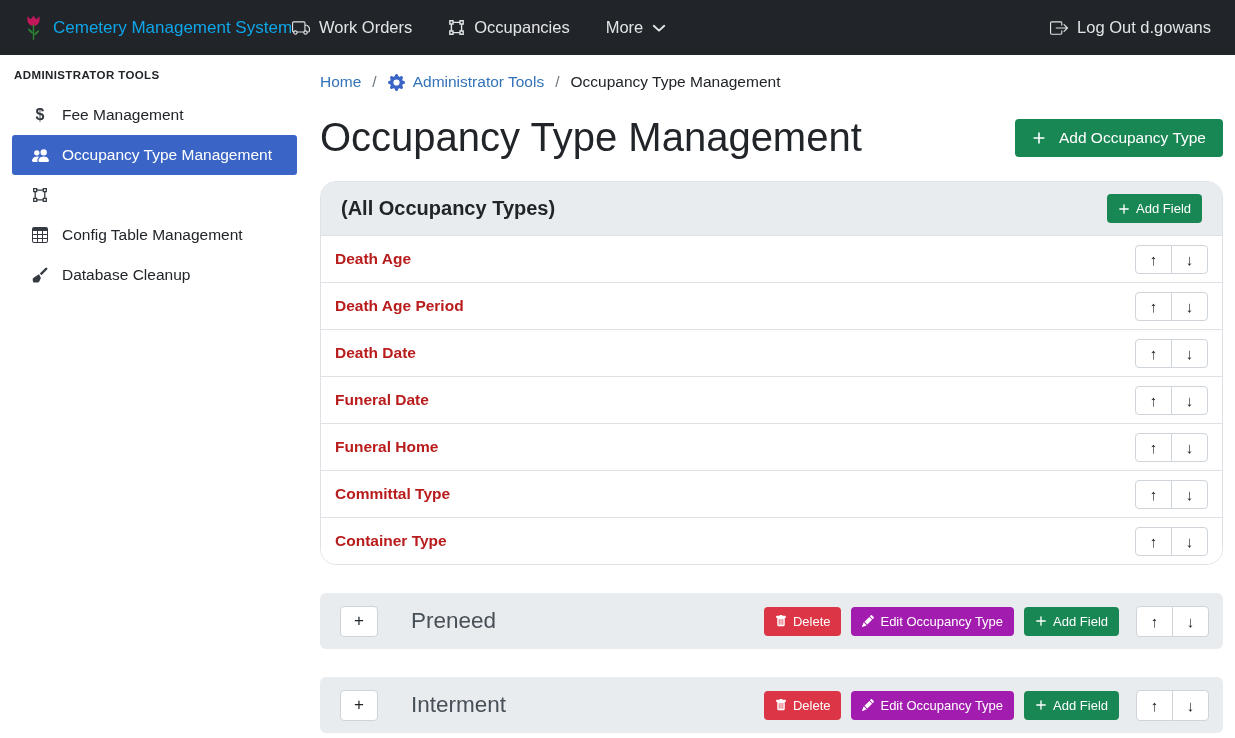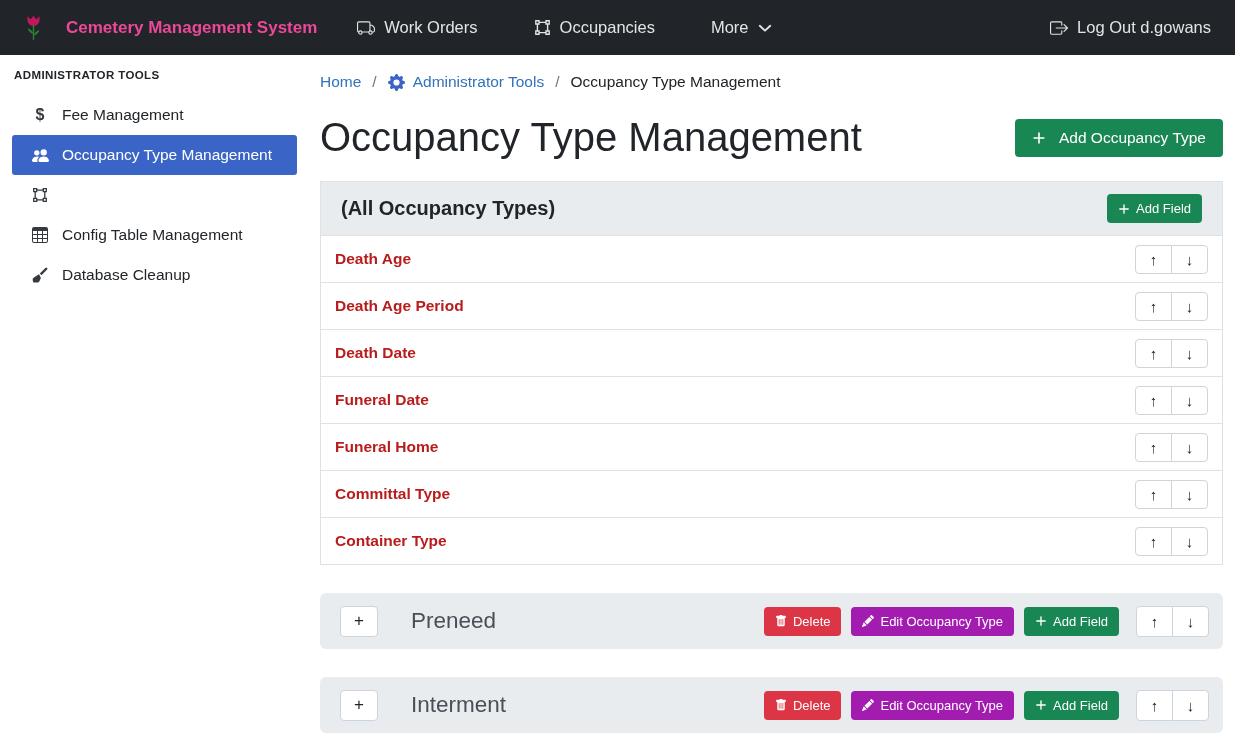--- a/index.html
+++ b/index.html
@@ -2,22 +2,22 @@
 <html><head>
 <meta charset="utf-8">
 <style>
   *{box-sizing:border-box;margin:0;padding:0}
   html,body{width:1235px;height:738px;overflow:hidden}
   body{background:#fff;font-family:"Liberation Sans",sans-serif;color:#212529;position:relative}
   button{font-family:inherit}
 
   
   .navbar{height:55px;background:#212529;display:flex;align-items:center;padding:0 24px}
-  .brand{display:flex;align-items:center;gap:23px;color:#ec4899;font-weight:700;font-size:17px;cursor:pointer}
-  .nav-links{display:flex;align-items:center;gap:56px;margin-left:40px}
+  .brand{display:flex;align-items:center;gap:10px;color:#0ea5e9;font-weight:400;font-size:17px;cursor:pointer}
+  .nav-links{display:flex;align-items:center;gap:36px;}
   .nav-link{display:flex;align-items:center;gap:9px;color:#e2e4e6;font-size:16.5px;cursor:pointer}
   .nav-link svg{flex:none}
   .logout{margin-left:auto}
 
   
   .sidebar{position:absolute;top:55px;left:0;width:308px;bottom:0;background:#fff;padding:14px 11px 0 12px}
   .sidebar-heading{font-size:11.5px;font-weight:700;letter-spacing:.4px;text-transform:uppercase;color:#212529;padding-left:2px;margin-bottom:14px}
   .side-item{display:flex;align-items:center;gap:11px;height:40px;padding:0 10px 0 17px;font-size:15.5px;color:#212529;border-radius:3px;cursor:pointer}
   .side-item .ic{width:22px;display:flex;justify-content:center;align-items:center;color:#343a40;flex:none}
   .side-item.active{background:#3a64c5;color:#fff}
@@ -35,21 +35,21 @@
   .title-row{display:flex;align-items:flex-start;justify-content:space-between;margin-top:22px}
   h1{font-size:40px;font-weight:500;color:#212529;line-height:1.2}
 
   .btn{display:inline-flex;align-items:center;border:none;border-radius:4px;color:#fff;cursor:pointer}
   .btn-lg{background:#198754;font-size:15.5px;padding:10px 17px;gap:13px;margin-top:6px}
   .btn-sm{font-size:13px;padding:7px 11px;gap:6px}
   .btn-green{background:#198754}
   .btn-red{background:#dc3545}
   .btn-teal{background:#a21caf}
 
-  .card{margin-top:20px;border:1px solid #dee2e6;border-radius:0;overflow:hidden}
+  .card{margin-top:20px;border:1px solid #dee2e6;border-radius:16px;overflow:hidden}
   .card-header{background:#e9ecef;padding:11px 20px;height:53px;display:flex;align-items:center;justify-content:space-between}
   .card-title{font-size:20px;font-weight:600;color:#212529}
   .field-row{display:flex;align-items:center;justify-content:space-between;padding:0 14px;height:47px;border-top:1px solid #dee2e6;background:#fff}
   .field-link{font-size:15.5px;font-weight:700;color:#b91c1c;cursor:pointer}
 
   .btn-group{display:inline-flex}
   .arrow-btn{width:37px;height:29px;display:inline-flex;align-items:center;justify-content:center;background:#fff;border:1px solid #ced4da;font-size:15px;color:#212529;cursor:pointer;padding:0}
   .btn-group .arrow-btn:first-child{border-radius:4px 0 0 4px}
   .btn-group .arrow-btn:last-child{border-radius:0 4px 4px 0;margin-left:-1px}
 

